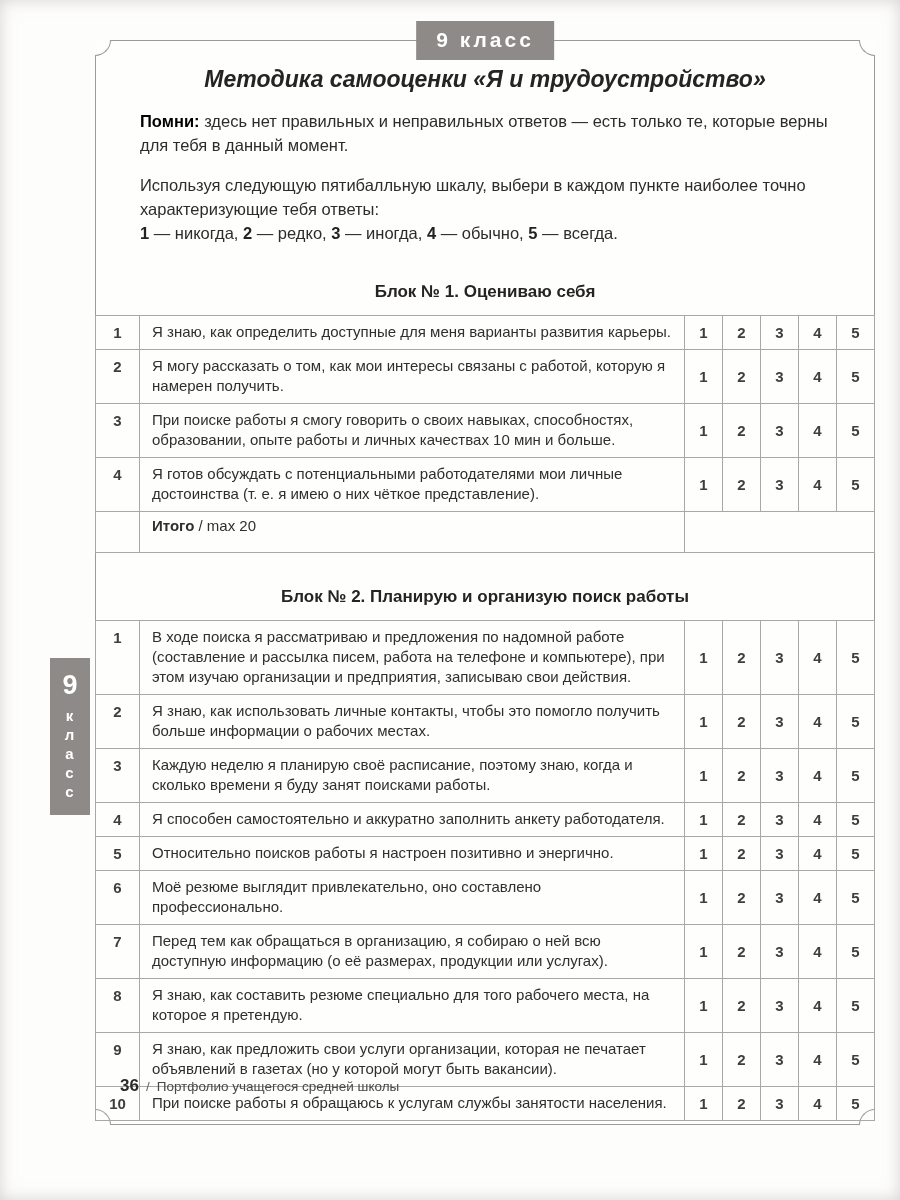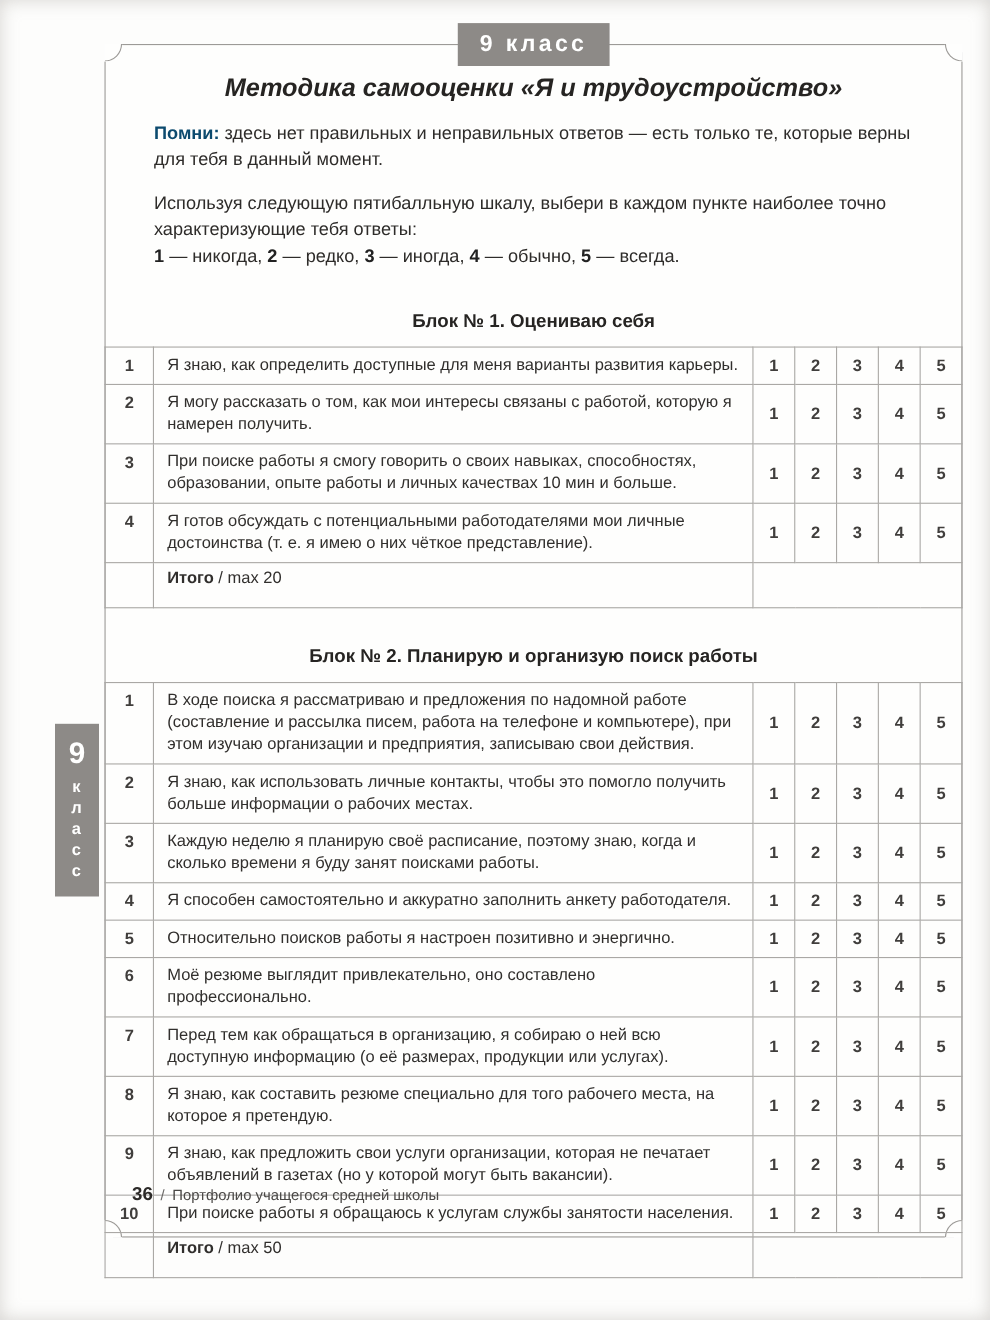--- a/index.html
+++ b/index.html
@@ -48,21 +48,21 @@
   .side-tab .letter { display:block; font-size:15px; line-height:19px; letter-spacing:1px; }
 
   
   .content { position:relative; padding-top:26px; }
   h1.title {
     font-size:23px; font-weight:bold; text-align:center;
     margin:0 30px 16px; color:#262422;font-style:italic;
   }
   .intro-wrap, .scale-wrap { margin:0 20px 0 45px; }
   .para { font-size:16.5px; line-height:24px; color:#2e2c2a; }
-  .para b { color:#0c4a6e; }
+  .para b { color:#000000; }
   .scale-wrap { margin-top:16px; }
   .scale-values { font-size:16.5px; line-height:24px; }
   .scale-values b { color:#222; }
 
   .block-heading {
     text-align:center; font-weight:bold; font-size:17px; color:#262422;
     margin:34px 45px 13px;
   }
   .block-heading:first-of-type { margin-top:37px; }
 
@@ -277,25 +277,20 @@
               </tr>
               <tr class="q-row">
                 <td class="num">10</td>
                 <td class="text">При поиске работы я обращаюсь к услугам службы занятости населения.</td>
                 <td class="rate">1</td>
                 <td class="rate">2</td>
                 <td class="rate">3</td>
                 <td class="rate">4</td>
                 <td class="rate">5</td>
               </tr>
-              <tr class="total">
-                <td class="num"></td>
-                <td class="text"><b>Итого</b> / max 50</td>
-                <td class="merged" colspan="5"></td>
-              </tr>
             </tbody>
           </table>
         </div>
     </div>
   </div>
 
   <div class="footer">
     <span class="pg">36</span>
     <span class="sep">/</span>
     <span>Портфолио учащегося средней школы</span>

